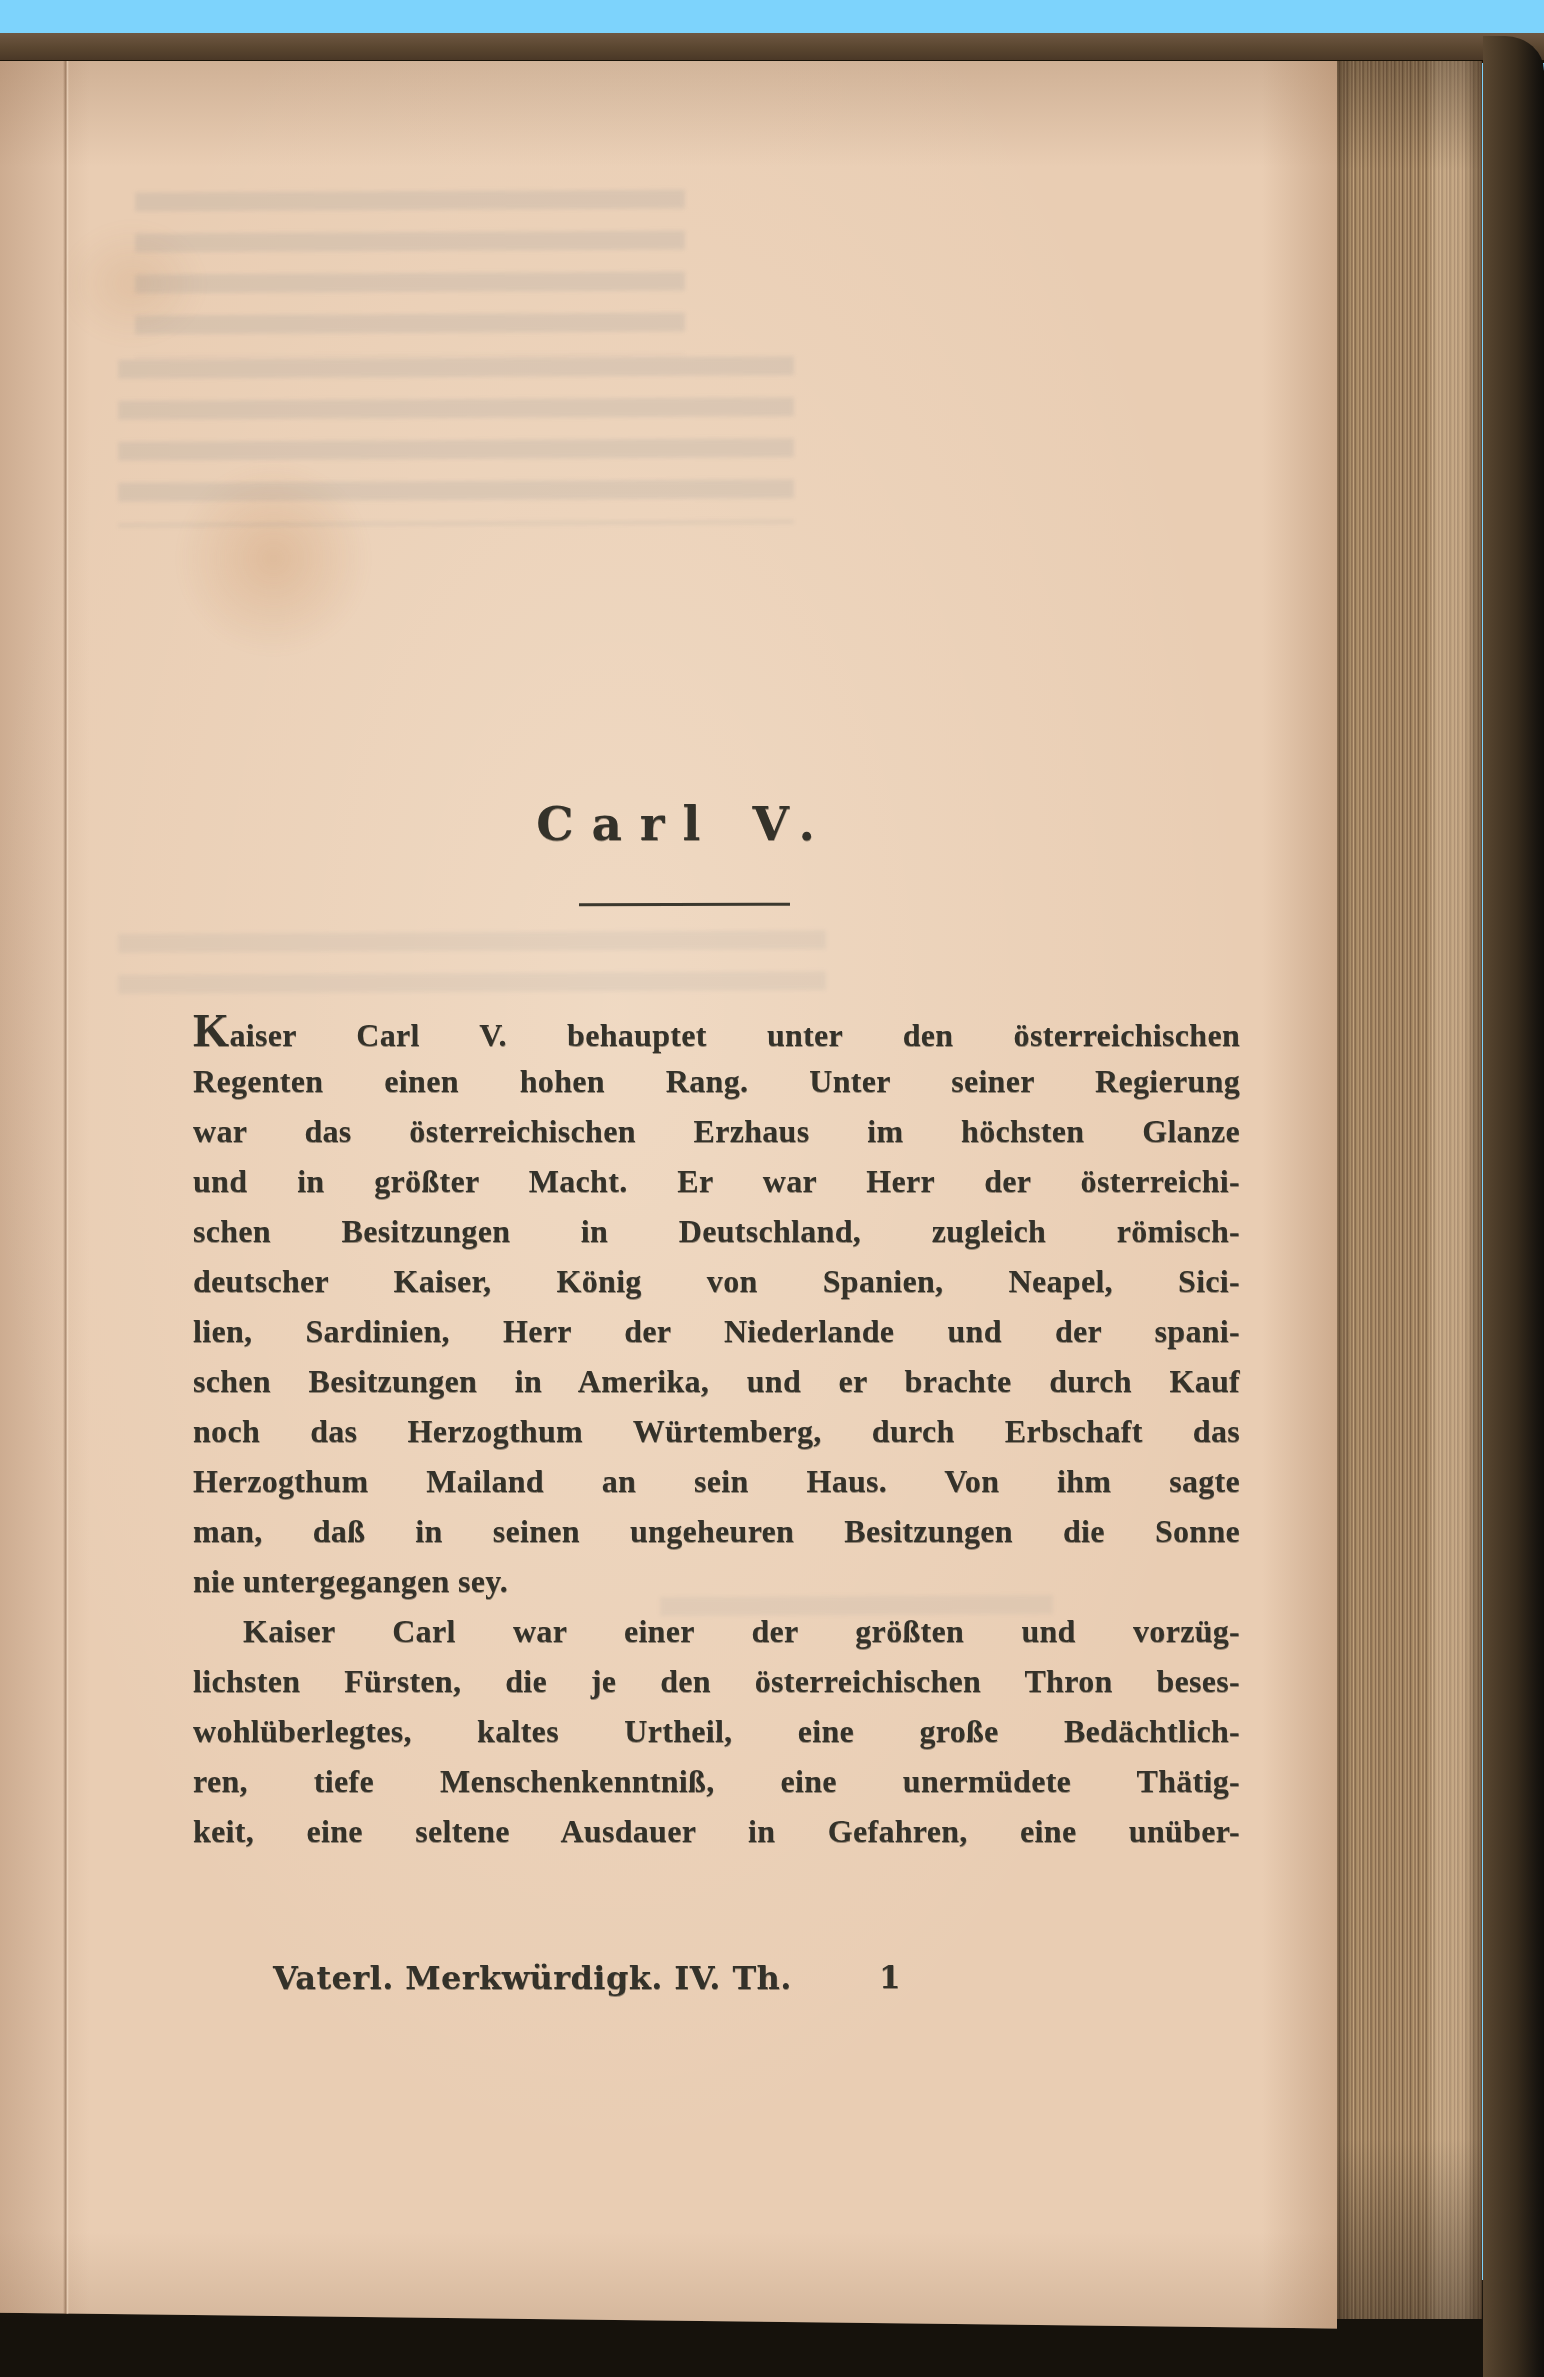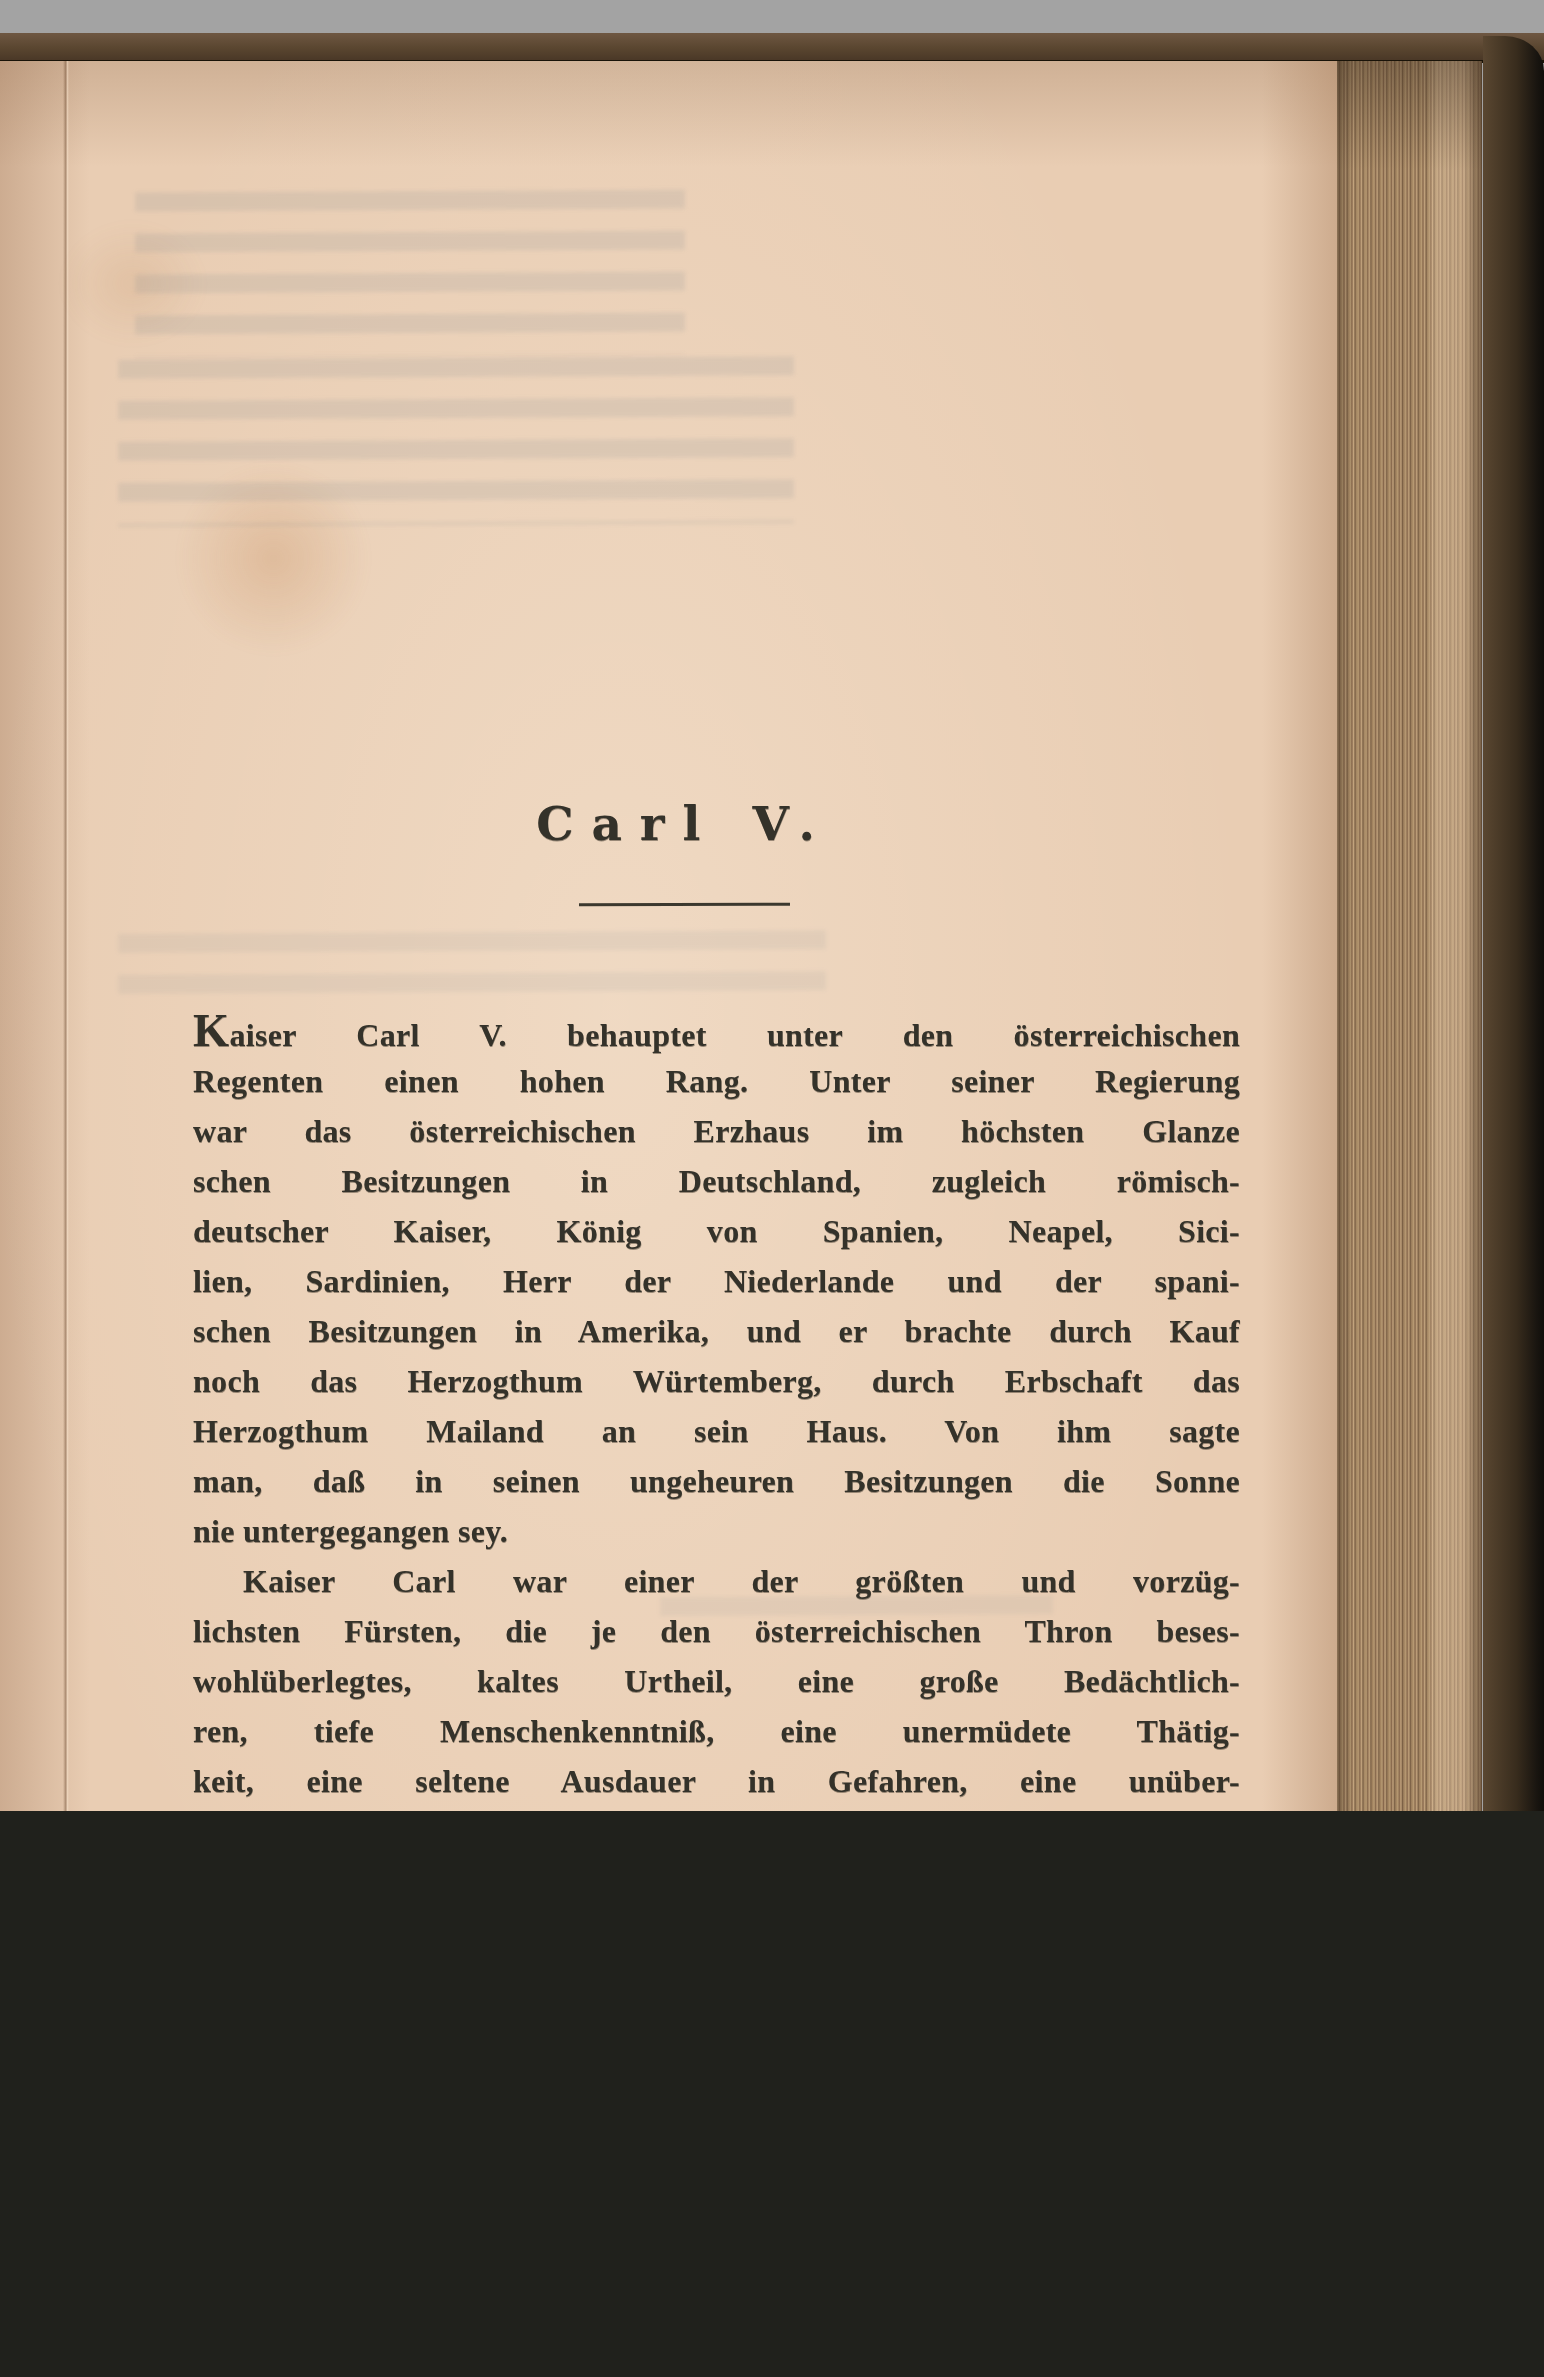--- a/index.html
+++ b/index.html
@@ -1,18 +1,18 @@
 <!DOCTYPE html>
 <html style="font-size:12.6px"><head>
 <meta charset="utf-8">
 <style>
   html,body{margin:0;padding:0;background:#20211c;}
   .scene{
-    position:relative;width:1544px;height:1811px;overflow:hidden;
-    background:#a3a3a3;
+    position:relative;width:1544px;height:2377px;overflow:hidden;
+    background:#7dd3fc;
     font-family:"DejaVu Serif","Liberation Serif",serif;
   }
   
   .cover-top{
     position:absolute;left:0;top:33px;width:1544px;height:27px;z-index:2;
     background:linear-gradient(to bottom,#6e5742,#5a4630 55%,#4a3827);
     border-bottom:3.9px solid #191308;
   }
   .cover-right{
     position:absolute;left:1483px;top:36px;width:61px;height:2341px;z-index:2;
@@ -112,20 +112,21 @@
   <div class="ghost g-lines ghost-c"></div>
   <div class="ghost g-lines ghost-d"></div>
 
   <div class="title ink">Carl V.</div>
   <div class="title-rule"></div>
 
   <div class="body-block ink">
     <div class="bl first">Kaiser Carl V. behauptet unter den österreichischen</div>
     <div class="bl">Regenten einen hohen Rang. Unter seiner Regierung</div>
     <div class="bl">war das österreichischen Erzhaus im höchsten Glanze</div>
+    <div class="bl">und in größter Macht. Er war Herr der österreichi-</div>
     <div class="bl">schen Besitzungen in Deutschland, zugleich römisch-</div>
     <div class="bl">deutscher Kaiser, König von Spanien, Neapel, Sici-</div>
     <div class="bl">lien, Sardinien, Herr der Niederlande und der spani-</div>
     <div class="bl">schen Besitzungen in Amerika, und er brachte durch Kauf</div>
     <div class="bl">noch das Herzogthum Würtemberg, durch Erbschaft das</div>
     <div class="bl">Herzogthum Mailand an sein Haus. Von ihm sagte</div>
     <div class="bl">man, daß in seinen ungeheuren Besitzungen die Sonne</div>
     <div class="bl plast">nie untergegangen sey.</div>
     <div class="bl indent">Kaiser Carl war einer der größten und vorzüg-</div>
     <div class="bl">lichsten Fürsten, die je den österreichischen Thron beses-</div>

